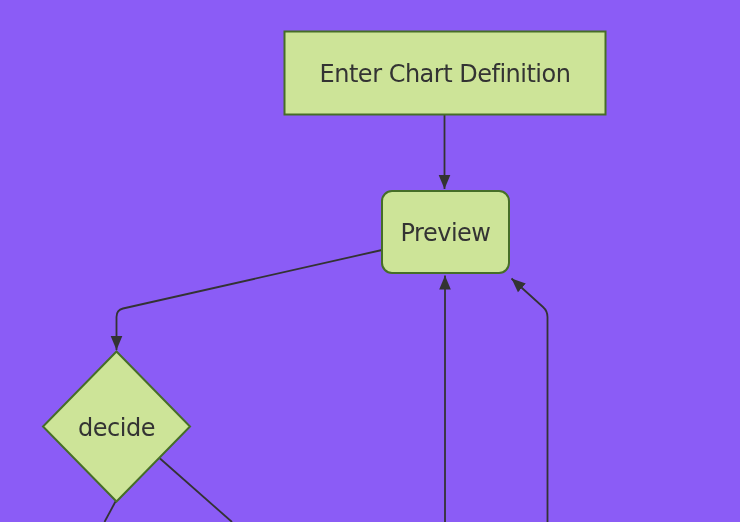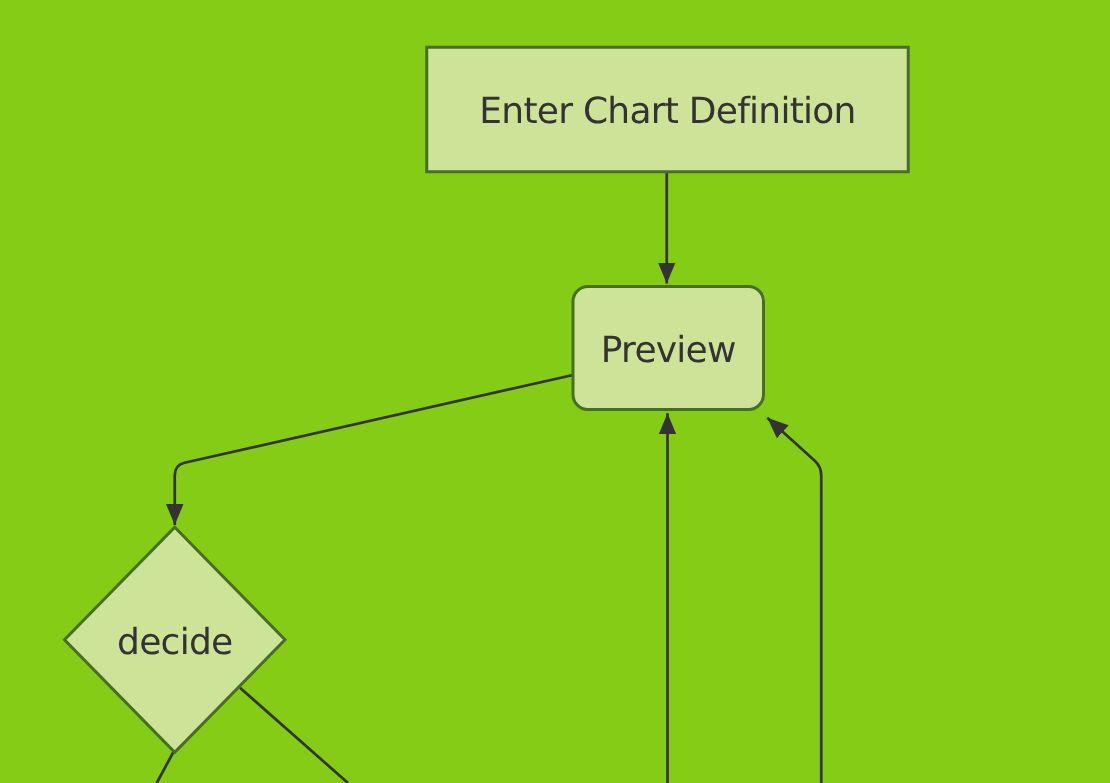--- a/index.html
+++ b/index.html
@@ -8,21 +8,21 @@
     background: #ffffff;
     width: 740px;
     height: 522px;
     overflow: hidden;
     font-family: "DejaVu Sans", "Liberation Sans", sans-serif;
   }
   #stage {
     position: relative;
     width: 740px;
     height: 522px;
-    background: #84cc16;
+    background: #8b5cf6;
   }
   svg.flowchart {
     display: block;
     width: 740px;
     height: 522px;
   }
   .edge-path {
     fill: none;
     stroke-width: 1.8px;
   }

